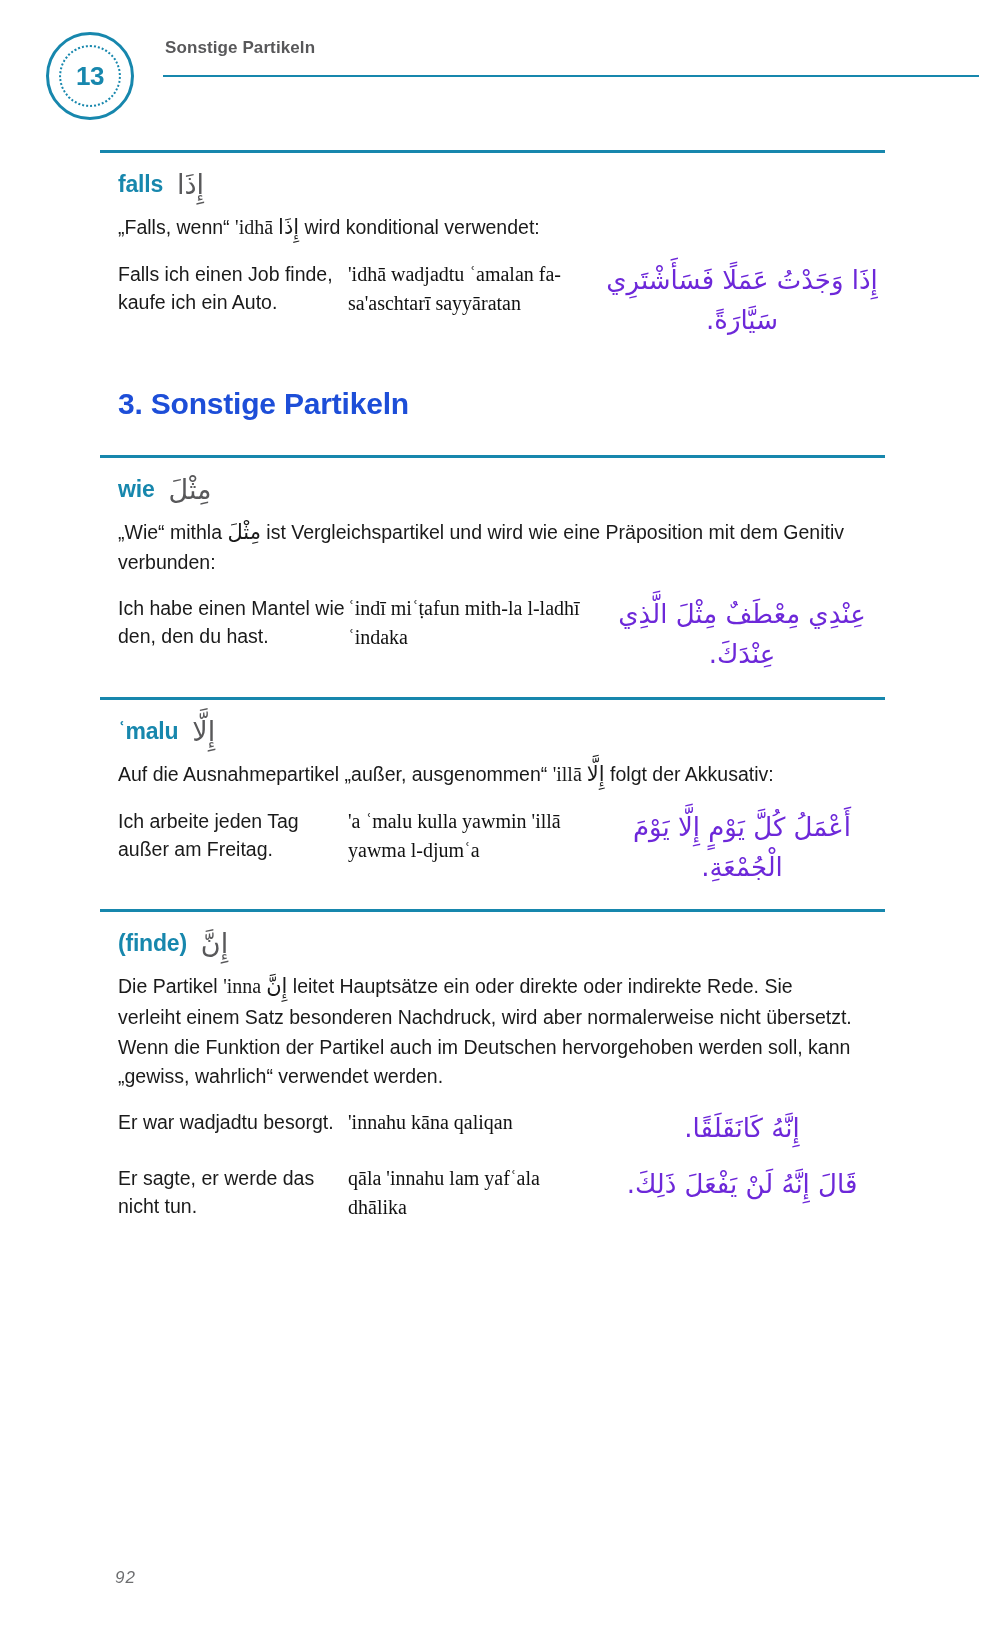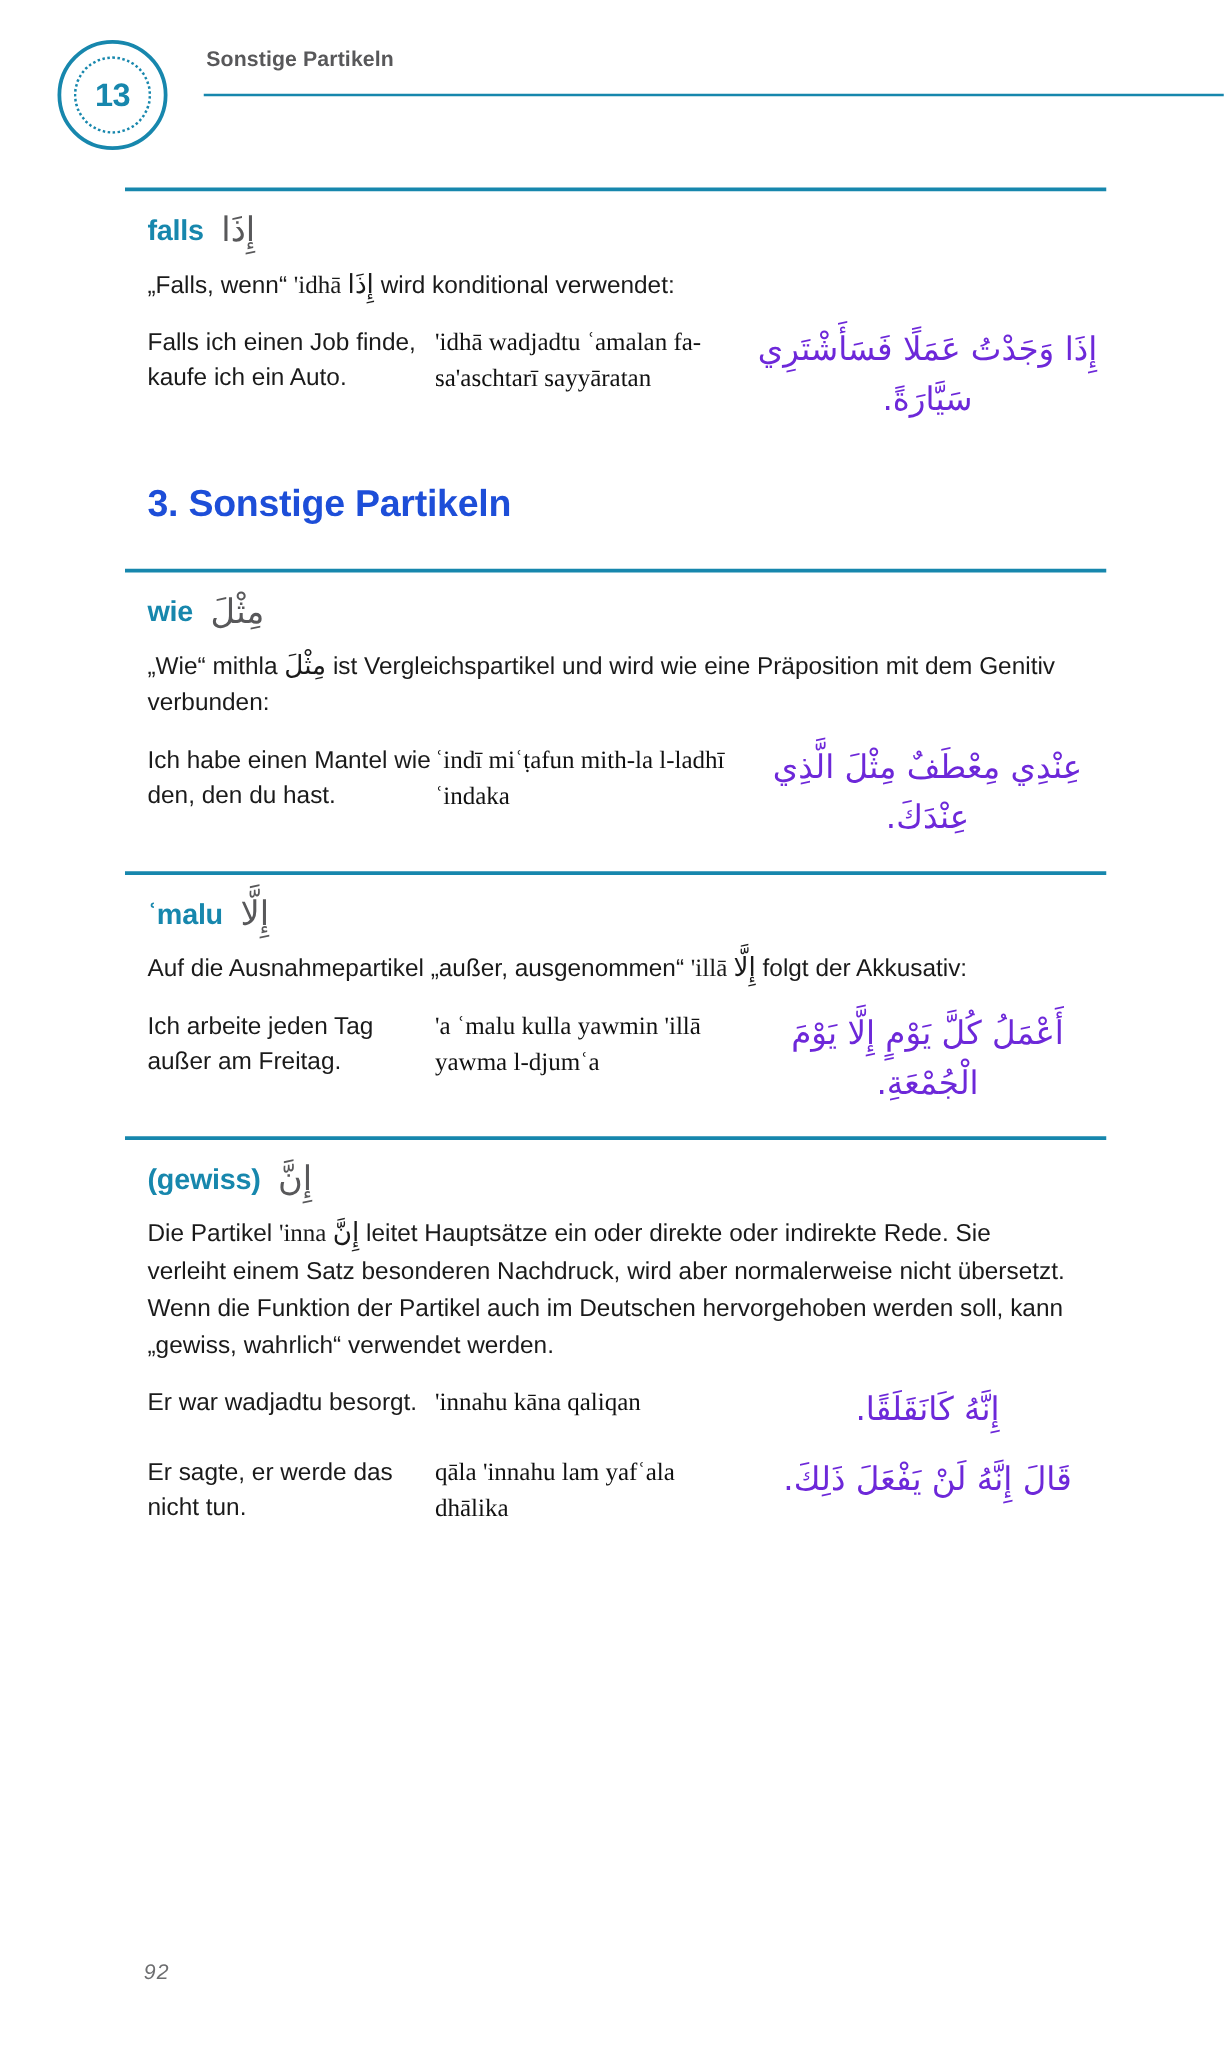--- a/index.html
+++ b/index.html
@@ -251,21 +251,21 @@
       <div class="ex-de">Ich arbeite jeden Tag außer am Freitag.</div>
       <div class="ex-tr">'a ʿmalu kulla yawmin 'illā yawma l-djumʿa</div>
       <div class="ex-ar">أَعْمَلُ كُلَّ يَوْمٍ إِلَّا يَوْمَ الْجُمْعَةِ.</div>
     </div>
   </div>
 
   <div class="block-gap-sm"></div>
 
   <div class="section-rule"></div>
   <div class="entry-head">
-    <span class="entry-de">(gewiss)</span>
+    <span class="entry-de">(finde)</span>
     <span class="entry-ar">إِنَّ</span>
   </div>
   <p class="para"><span>Die Partikel </span><span class="translit">'inna </span><span class="ar-inline">إِنَّ</span><span> leitet Hauptsätze ein oder direkte oder indirekte Rede. Sie verleiht einem Satz besonderen Nachdruck, wird aber normalerweise nicht übersetzt. Wenn die Funktion der Partikel auch im Deutschen hervorgehoben werden soll, kann „gewiss, wahrlich“ verwendet werden.</span></p>
   <div class="examples">
     <div class="ex-row">
       <div class="ex-de">Er war wadjadtu besorgt.</div>
       <div class="ex-tr">'innahu kāna qaliqan</div>
       <div class="ex-ar">إِنَّهُ كَانَقَلَقًا.</div>
     </div>
     <div class="ex-row">

